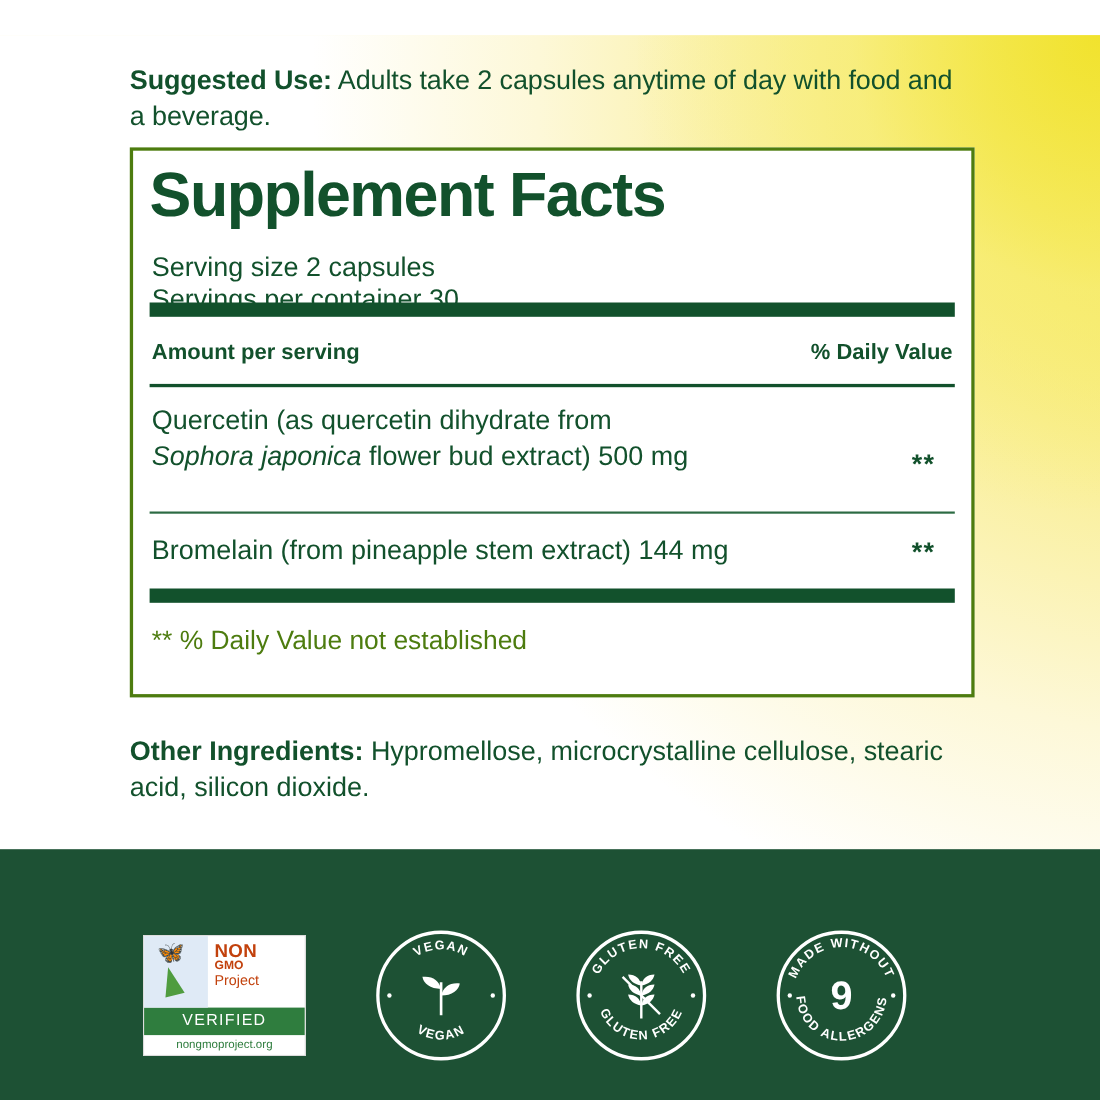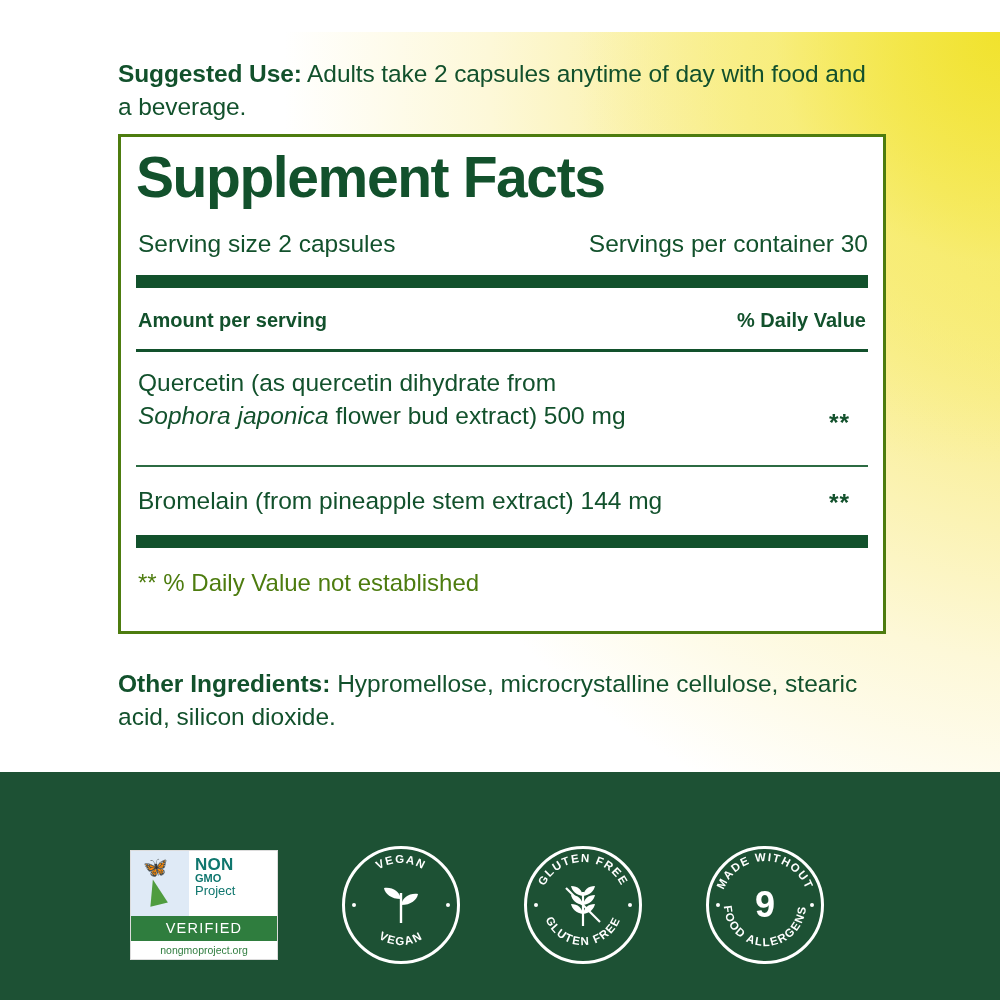--- a/index.html
+++ b/index.html
@@ -75,20 +75,21 @@
     line-height: 1;
   }
   .serving-row {
     position: absolute;
     left: 2px; right: 0; top: 92px;
     display: flex;
     justify-content: space-between;
     color: #12512c;
     font-size: 24.5px;
     line-height: 1.2;
+    flex-direction: column;
   }
   .rule-thick {
     position: absolute;
     left: 0; right: 0;
     height: 13px;
     background: #12512c;
   }
   .rule-thin {
     position: absolute;
     left: 0; right: 0;
@@ -192,21 +193,21 @@
     left: 16px; top: 28px;
     width: 0; height: 0;
     border-left: 9px solid transparent;
     border-right: 9px solid transparent;
     border-bottom: 26px solid #4f9c3f;
     transform: rotate(-14deg);
   }
   .nongmo-right {
     flex: 1;
     padding: 5px 0 15px 6px;
-    color: #0f766e;
+    color: #c2410c;
     line-height: 1.02;
   }
   .nongmo-right .l1 { font-size: 17px; font-weight: bold; letter-spacing: 0.3px; }
   .nongmo-right .l2 { font-size: 11px; font-weight: bold; }
   .nongmo-right .l3 { font-size: 13px; }
   .nongmo-verified {
     height: 25px;
     background: #2f7d3e;
     color: #ffffff;
     font-size: 14.5px;

